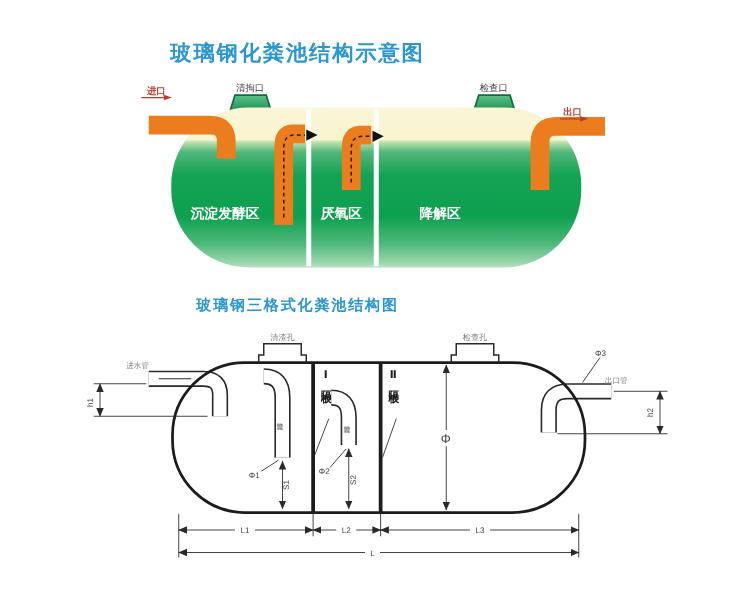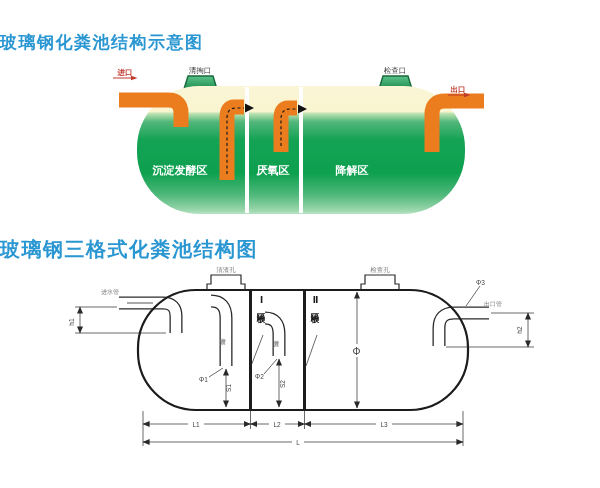--- a/index.html
+++ b/index.html
@@ -1,25 +1,25 @@
 <!DOCTYPE html>
 <html><head>
 <meta charset="utf-8">
 <style>
   html,body{margin:0;padding:0;background:#fff;}
   #app{
     position:relative;width:600px;height:488px;background:#ffffff;overflow:hidden;
     font-family:"Liberation Sans","DejaVu Sans",sans-serif;
   }
   .diag-title{
-    position:absolute;left:0;width:476px;text-align:left;
+    position:absolute;left:0;width:476px;text-align:center;
     font-size:17px;font-weight:bold;color:#2a96d2;letter-spacing:1.5px;
   }
   .t1{top:31px;}
-  .t2{top:236px;font-size:20px;}
+  .t2{top:236px;font-size:12px;}
   svg{position:absolute;left:0;}
   .vlabel{
     position:absolute;writing-mode:vertical-rl;text-orientation:upright;
     color:#1c1c1c;font-size:8.5px;line-height:1;letter-spacing:1px;font-weight:bold;
   }
   .vpipe{
     position:absolute;writing-mode:vertical-rl;text-orientation:upright;
     color:#8a8a8a;font-size:5.5px;line-height:1;letter-spacing:0;font-weight:normal;
   }
 </style>

